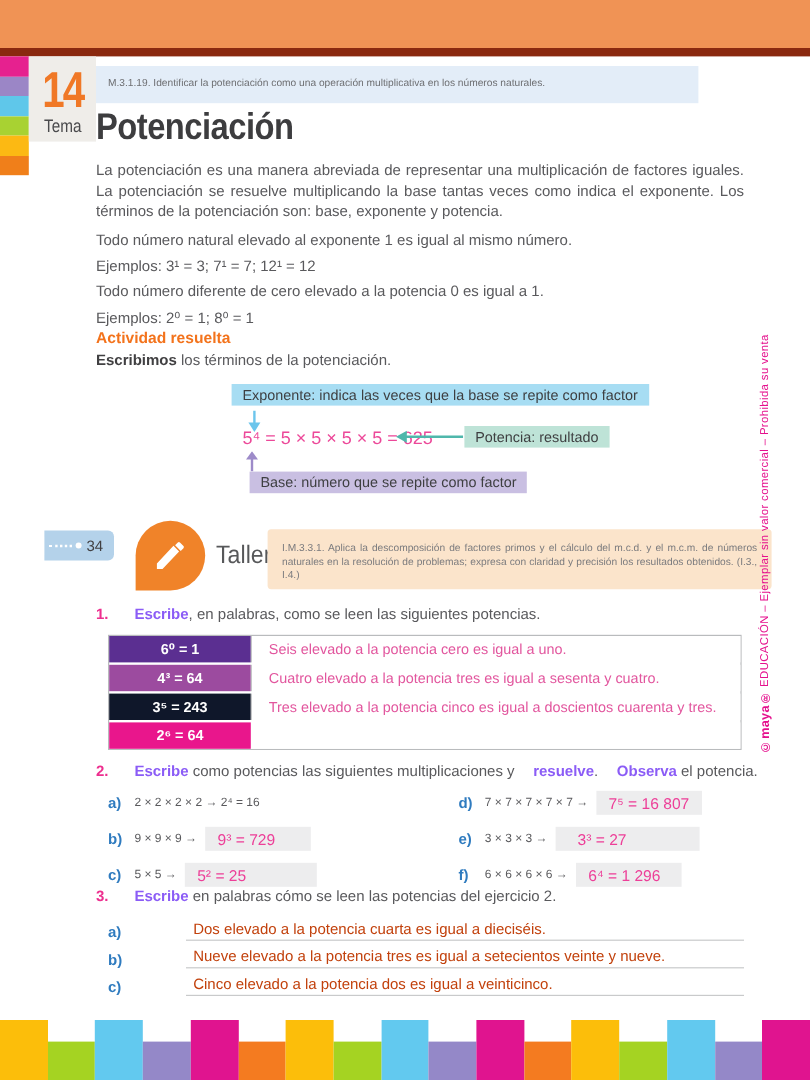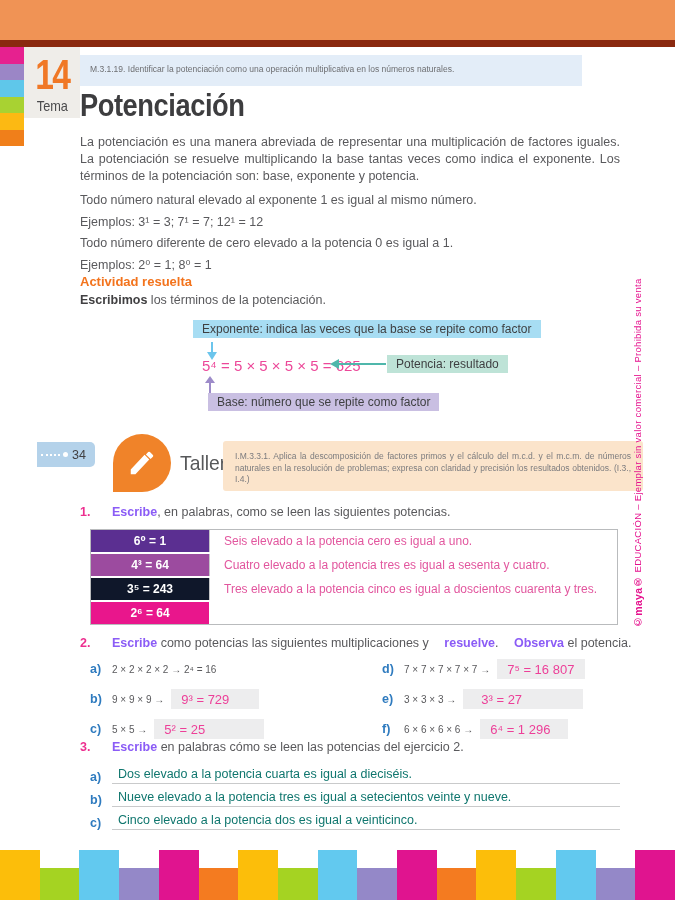--- a/index.html
+++ b/index.html
@@ -71,21 +71,21 @@
               grid-template-columns:292px 1fr; grid-template-rows:repeat(3,30px); grid-auto-flow:column; align-items:center; }
   .ex2-item { display:flex; align-items:center; }
   .letter { color:#2f7bbf; font-weight:bold; font-size:12.5px; width:22px; flex:none; }
   .expr { color:#59595c; font-size:10px; white-space:nowrap; }
   .answer-box { background:#ededee; color:#ed3f98; font-size:13px; padding:2.5px 10px; min-width:88px;
                 text-align:left; margin-left:7px; white-space:nowrap; }
   .answer-box:empty { display:none; }
 
   .ex3-items { position:absolute; left:90px; top:761px; width:530px; }
   .ex3-item { display:flex; align-items:flex-end; height:23px; }
-  .ex3-ans { flex:1; border-bottom:1px solid #c9cacb; color:#0f766e; font-size:12.5px; padding:0 0 2px 6px; }
+  .ex3-ans { flex:1; border-bottom:1px solid #c9cacb; color:#c2410c; font-size:12.5px; padding:0 0 2px 6px;margin-left:43px; }
 
   
   .side-vert { position:absolute; right:31px; top:278px; height:350px; writing-mode:vertical-rl;
                transform:rotate(180deg); color:#e5108d; font-size:9.5px; white-space:nowrap; letter-spacing:.3px; }
   .side-vert b { font-size:10.5px; }
 
   
   .footer-bars { position:absolute; left:0; top:850px; width:675px; height:50px; display:flex; align-items:flex-end; }
   .footer-bars div { flex:1; }
   .footer-bars .tall { height:50px; }

